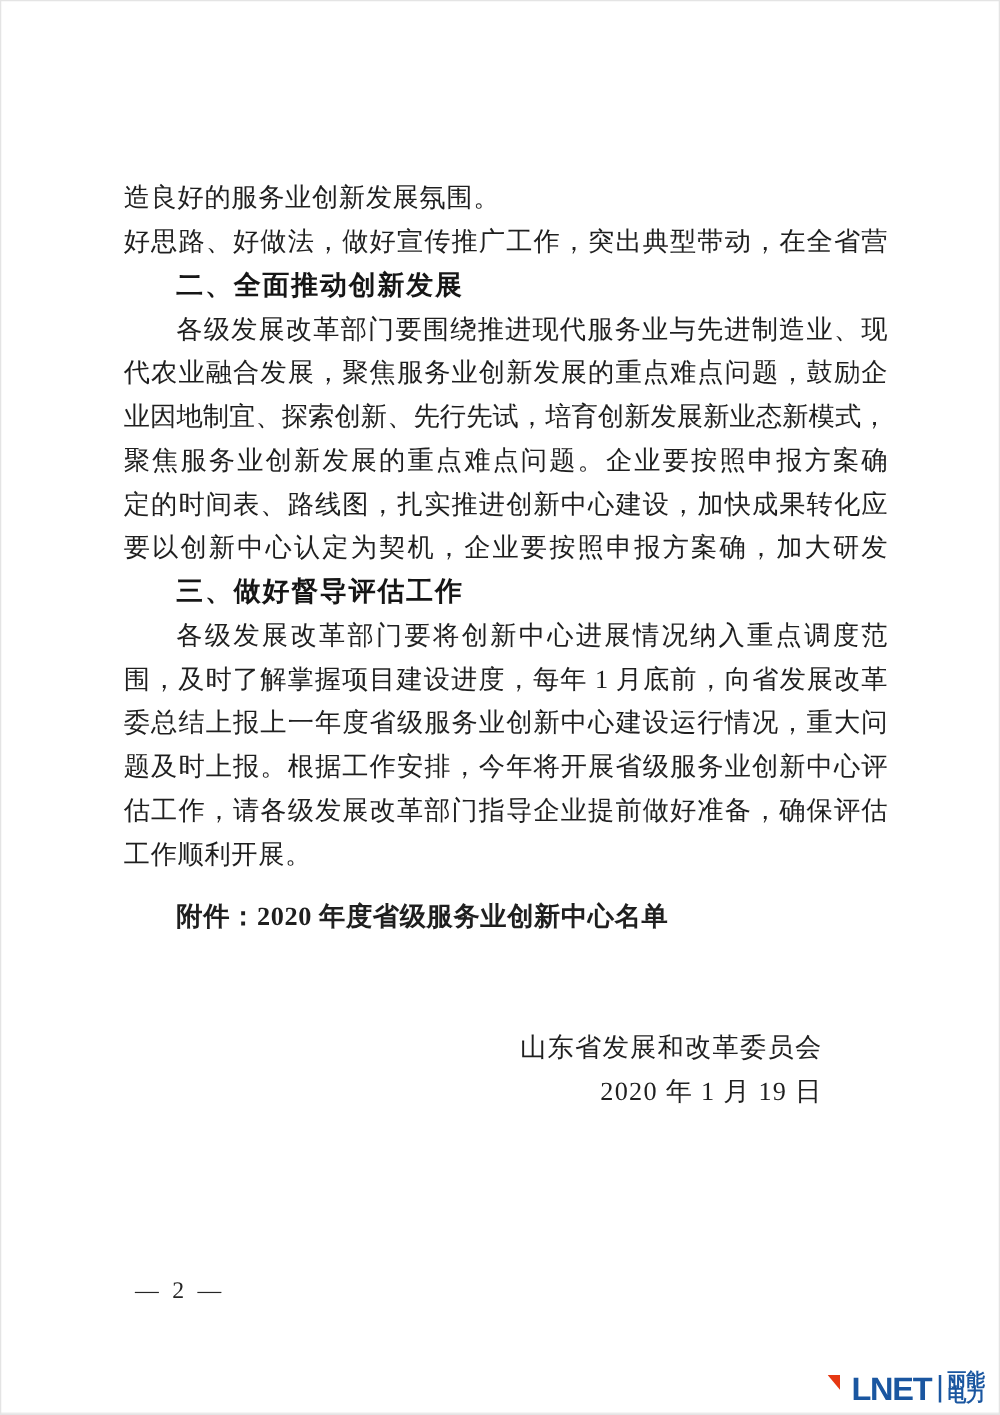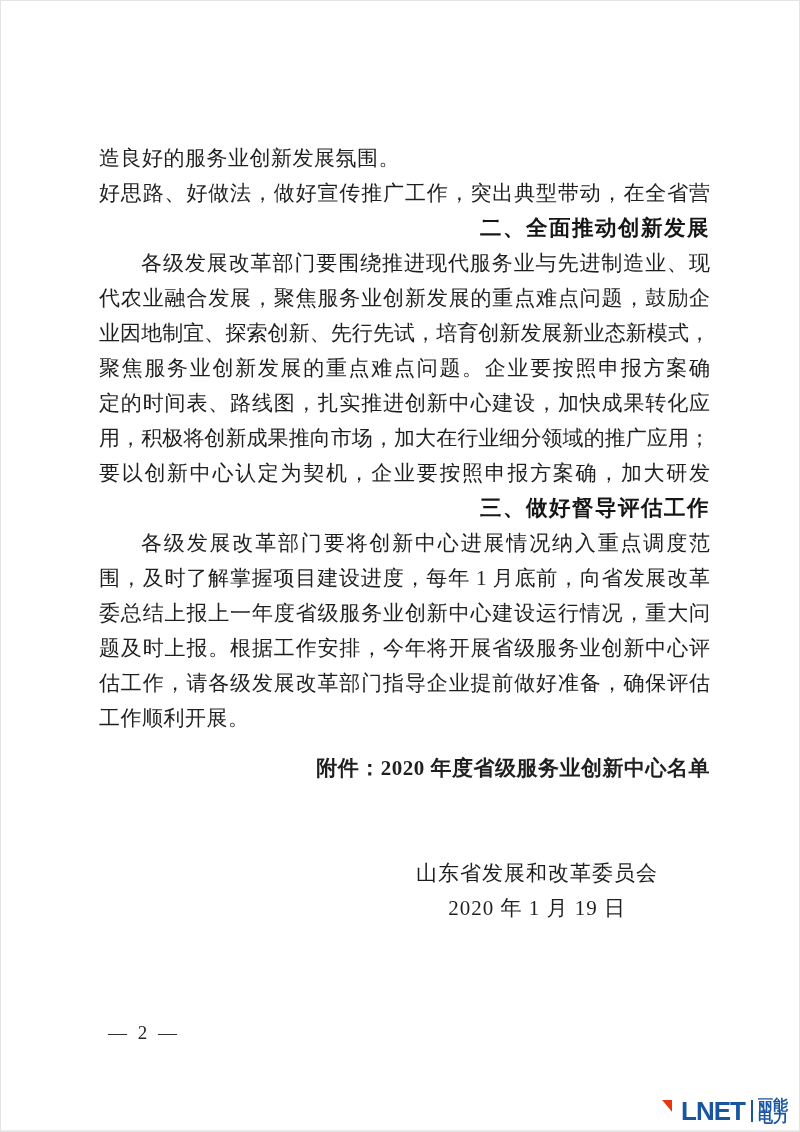--- a/index.html
+++ b/index.html
@@ -27,38 +27,38 @@
     overflow: hidden;
     white-space: nowrap;
   }
   .fill {
     letter-spacing: 0;
     text-align: justify;
     text-align-last: justify;
     text-justify: inter-character;
     white-space: normal;
   }
-  .ind { text-indent: 42px; text-align: right; }
+  .ind { text-indent: 42px; }
   .h {
     font-family: "Liberation Sans", sans-serif;
     font-weight: bold;
     font-size: 21.5px;
     letter-spacing: 1.5px;
     color: #161616;
   }
   .attachment-line { margin-top: 15px; font-weight: bold; }
 
   .sign-block {
     margin-top: 70px;
     margin-left: auto;
     margin-right: 52px;
     width: fit-content;
     text-align: center;
   }
-  .sign-block .ln { letter-spacing: 1px; }
+  .sign-block .ln { letter-spacing: 1px; text-align: right; }
 
   
   .page-number {
     position: absolute;
     left: 108px; top: 1018px;
     font-size: 19px;
     letter-spacing: 3px;
     line-height: 30px;
     color: #262626;
   }
@@ -108,21 +108,20 @@
 
 <div class="content">
   <div class="ln">造良好的服务业创新发展氛围。</div>
   <div class="ln fill">好思路、好做法，做好宣传推广工作，突出典型带动，在全省营</div>
   <div class="ln h ind">二、全面推动创新发展</div>
   <div class="ln fill ind">各级发展改革部门要围绕推进现代服务业与先进制造业、现</div>
   <div class="ln fill">代农业融合发展，聚焦服务业创新发展的重点难点问题，鼓励企</div>
   <div class="ln fill">业因地制宜、探索创新、先行先试，培育创新发展新业态新模式，</div>
   <div class="ln fill">聚焦服务业创新发展的重点难点问题。企业要按照申报方案确</div>
   <div class="ln fill">定的时间表、路线图，扎实推进创新中心建设，加快成果转化应</div>
-  <div class="ln fill">用，积极将创新成果推向市场，加大在行业细分领域的推广应用；</div>
   <div class="ln fill">要以创新中心认定为契机，企业要按照申报方案确，加大研发</div>
   <div class="ln h ind">三、做好督导评估工作</div>
   <div class="ln fill ind">各级发展改革部门要将创新中心进展情况纳入重点调度范</div>
   <div class="ln fill">围，及时了解掌握项目建设进度，每年 1 月底前，向省发展改革</div>
   <div class="ln fill">委总结上报上一年度省级服务业创新中心建设运行情况，重大问</div>
   <div class="ln fill">题及时上报。根据工作安排，今年将开展省级服务业创新中心评</div>
   <div class="ln fill">估工作，请各级发展改革部门指导企业提前做好准备，确保评估</div>
   <div class="ln">工作顺利开展。</div>
 
   <div class="ln ind attachment-line">附件：2020 年度省级服务业创新中心名单</div>

